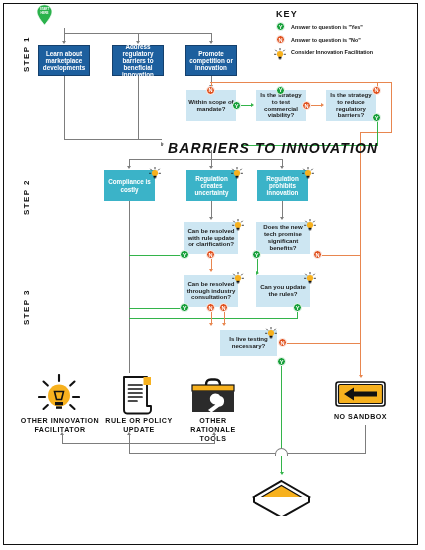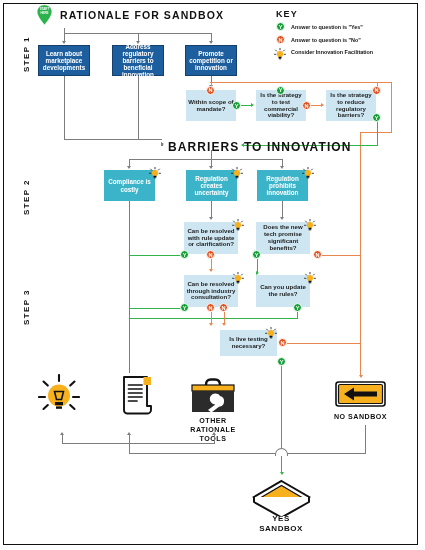--- a/index.html
+++ b/index.html
@@ -52,21 +52,20 @@
   <div id="inner">
 
     <div class="pin" style="left:36px;top:4px;">
       <svg width="17" height="22" viewBox="0 0 17 22">
         <path d="M8.5 0.8 C4.3 0.8 1 4 1 8 C1 12.6 8.5 21 8.5 21 C8.5 21 16 12.6 16 8 C16 4 12.7 0.8 8.5 0.8 Z" fill="#2bb24c" stroke="#fff" stroke-width="0.7"></path>
         <circle cx="8.5" cy="7.6" r="5.1" fill="#2bb24c"></circle>
         <text x="8.5" y="6.4" font-size="2.9" fill="#fff" text-anchor="middle" font-family="Liberation Sans, sans-serif" font-weight="bold">START</text>
         <text x="8.5" y="9.6" font-size="2.9" fill="#fff" text-anchor="middle" font-family="Liberation Sans, sans-serif" font-weight="bold">HERE</text>
       </svg>
     </div>
-    <div class="hdr" style="left:60px;top:9px;font-size:10.5px;">RATIONALE FOR SANDBOX</div>
 
     <div class="hdr" style="left:276px;top:9px;font-size:9px;">KEY</div>
 
     <div class="badge bY" style="left:276px;top:22px;">Y</div>
     <div class="keytxt" style="left:291px;top:23.5px;">Answer to question is "Yes"</div>
 
     <div class="badge bN" style="left:276px;top:35px;">N</div>
     <div class="keytxt" style="left:291px;top:36.5px;">Answer to question is "No"</div>
 
     <div class="bulb" style="left:274px;top:46px;">
@@ -136,21 +135,21 @@
 
     <div class="ln gr" style="left:280.5px;top:86px;width:1.2px;height:3px;"></div>
 
     <div class="ln gr" style="left:376.5px;top:121px;width:1.2px;height:25px;"></div>
     <div class="ln gr" style="left:244px;top:145px;width:133px;height:1.2px;"></div>
     <div class="ar ar-l-gr" style="left:241px;top:143px;"></div>
 
     <div class="ln g" style="left:64px;top:139px;width:98px;height:1.2px;"></div>
     <div class="ar ar-r-g" style="left:161px;top:142px;"></div>
     <div class="ln g" style="left:161px;top:144.5px;width:2px;height:1.2px;"></div>
-    <div class="hdr" style="left:168px;top:140px;font-size:12px;">BARRIERS TO INNOVATION</div>
+    <div class="hdr" style="left:168px;top:140px;font-size:14px;font-style:italic;">BARRIERS TO INNOVATION</div>
 
     <div class="ln g" style="left:211px;top:150px;width:1.2px;height:9px;"></div>
     <div class="ln g" style="left:129px;top:158.5px;width:154px;height:1.2px;"></div>
     <div class="ln g" style="left:129px;top:159px;width:1.2px;height:8px;"></div>
     <div class="ar ar-d-g" style="left:127px;top:166px;"></div>
     <div class="ln g" style="left:211px;top:159px;width:1.2px;height:8px;"></div>
     <div class="ar ar-d-g" style="left:209px;top:166px;"></div>
     <div class="ln g" style="left:282px;top:159px;width:1.2px;height:8px;"></div>
     <div class="ar ar-d-g" style="left:280px;top:166px;"></div>
 
@@ -339,34 +338,38 @@
           <line x1="41" y1="23" x2="35" y2="23"></line>
             <line x1="5.5" y1="35" x2="9.8" y2="31"></line>
           <line x1="36.5" y1="35" x2="32.2" y2="31"></line>
         </g>
         <circle cx="21" cy="21.5" r="11" fill="#f7b11e"></circle>
         <path d="M16.5 17.5 L25.5 17.5 L23.5 25.5 L18.5 25.5 Z" fill="none" stroke="#111" stroke-width="1.6"></path>
         <rect x="17" y="28" width="8" height="3.2" fill="#111"></rect>
         <rect x="18" y="32.4" width="6" height="2.4" fill="#111"></rect>
       </svg>
     </div>
+    <div class="outlab" style="left:20px;top:417px;width:80px;">OTHER INNOVATION
+FACILITATOR</div>
 
     <div class="ico" style="left:120px;top:375px;">
       <svg width="36" height="40" viewBox="0 0 36 40">
         <path d="M4 2 L27 2 L27 31 L31 31 L31 35 C31 37 29 38.5 27 38.5 L7 38.5 C5 38.5 4 37 4 35 Z" fill="#fff" stroke="#111" stroke-width="1.9" stroke-linejoin="round"></path>
         <rect x="23.5" y="2" width="7.5" height="8" fill="#f7b11e"></rect>
         <g stroke="#111" stroke-width="1.7" stroke-linecap="round">
           <line x1="8.5" y1="10" x2="22" y2="10"></line>
             <line x1="8.5" y1="14" x2="22" y2="14"></line>
           <line x1="8.5" y1="18" x2="22" y2="18"></line>
             <line x1="8.5" y1="22" x2="22" y2="22"></line>
           <line x1="8.5" y1="26" x2="17" y2="26"></line>
         </g>
       </svg>
     </div>
+    <div class="outlab" style="left:101px;top:417px;width:76px;">RULE OR POLICY
+UPDATE</div>
 
     <div class="ico" style="left:190px;top:377px;">
       <svg width="46" height="38" viewBox="0 0 46 38">
         <path d="M16 8 C16 4 18 2.5 21 2.5 L25 2.5 C28 2.5 30 4 30 8" fill="none" stroke="#111" stroke-width="2.4"></path>
         <rect x="2" y="8" width="42" height="6" fill="#f7b11e" stroke="#111" stroke-width="1.2"></rect>
         <rect x="2" y="14" width="42" height="21" fill="#2b2b2b"></rect>
         <path d="M30 19 a5.5 5.5 0 1 0 -4.6 8.4 L18 33 l3.4 2.6 L29 29.8 A5.5 5.5 0 0 0 30 19 Z" fill="#fff"></path>
       </svg>
     </div>
     <div class="outlab" style="left:177px;top:417px;width:72px;">OTHER
@@ -392,17 +395,15 @@
     <div class="ln g" style="left:214px;top:435px;width:1.2px;height:9px;"></div>
     <div class="ar ar-u-g" style="left:212px;top:432px;"></div>
 
     <div class="ico" style="left:251px;top:478px;">
       <svg width="61" height="38" viewBox="0 0 61 38">
         <path d="M30.5 3 L58 19 L30.5 35 L3 19 Z" fill="#fff" stroke="#111" stroke-width="2"></path>
         <path d="M30.5 7.5 L51 19.5 L30.5 31 L10 19.5 Z" fill="#f7b11e" stroke="#111" stroke-width="1.2"></path>
         <path d="M3 19 L3 24 L30.5 39.5 L58 24 L58 19" fill="#fff" stroke="#111" stroke-width="2" stroke-linejoin="round"></path>
       </svg>
     </div>
-    <div class="outlab" style="left:245px;top:514px;width:72px;font-size:8px;">YES
-SANDBOX</div>
 
   </div>
 </div>
 
 </body></html>

